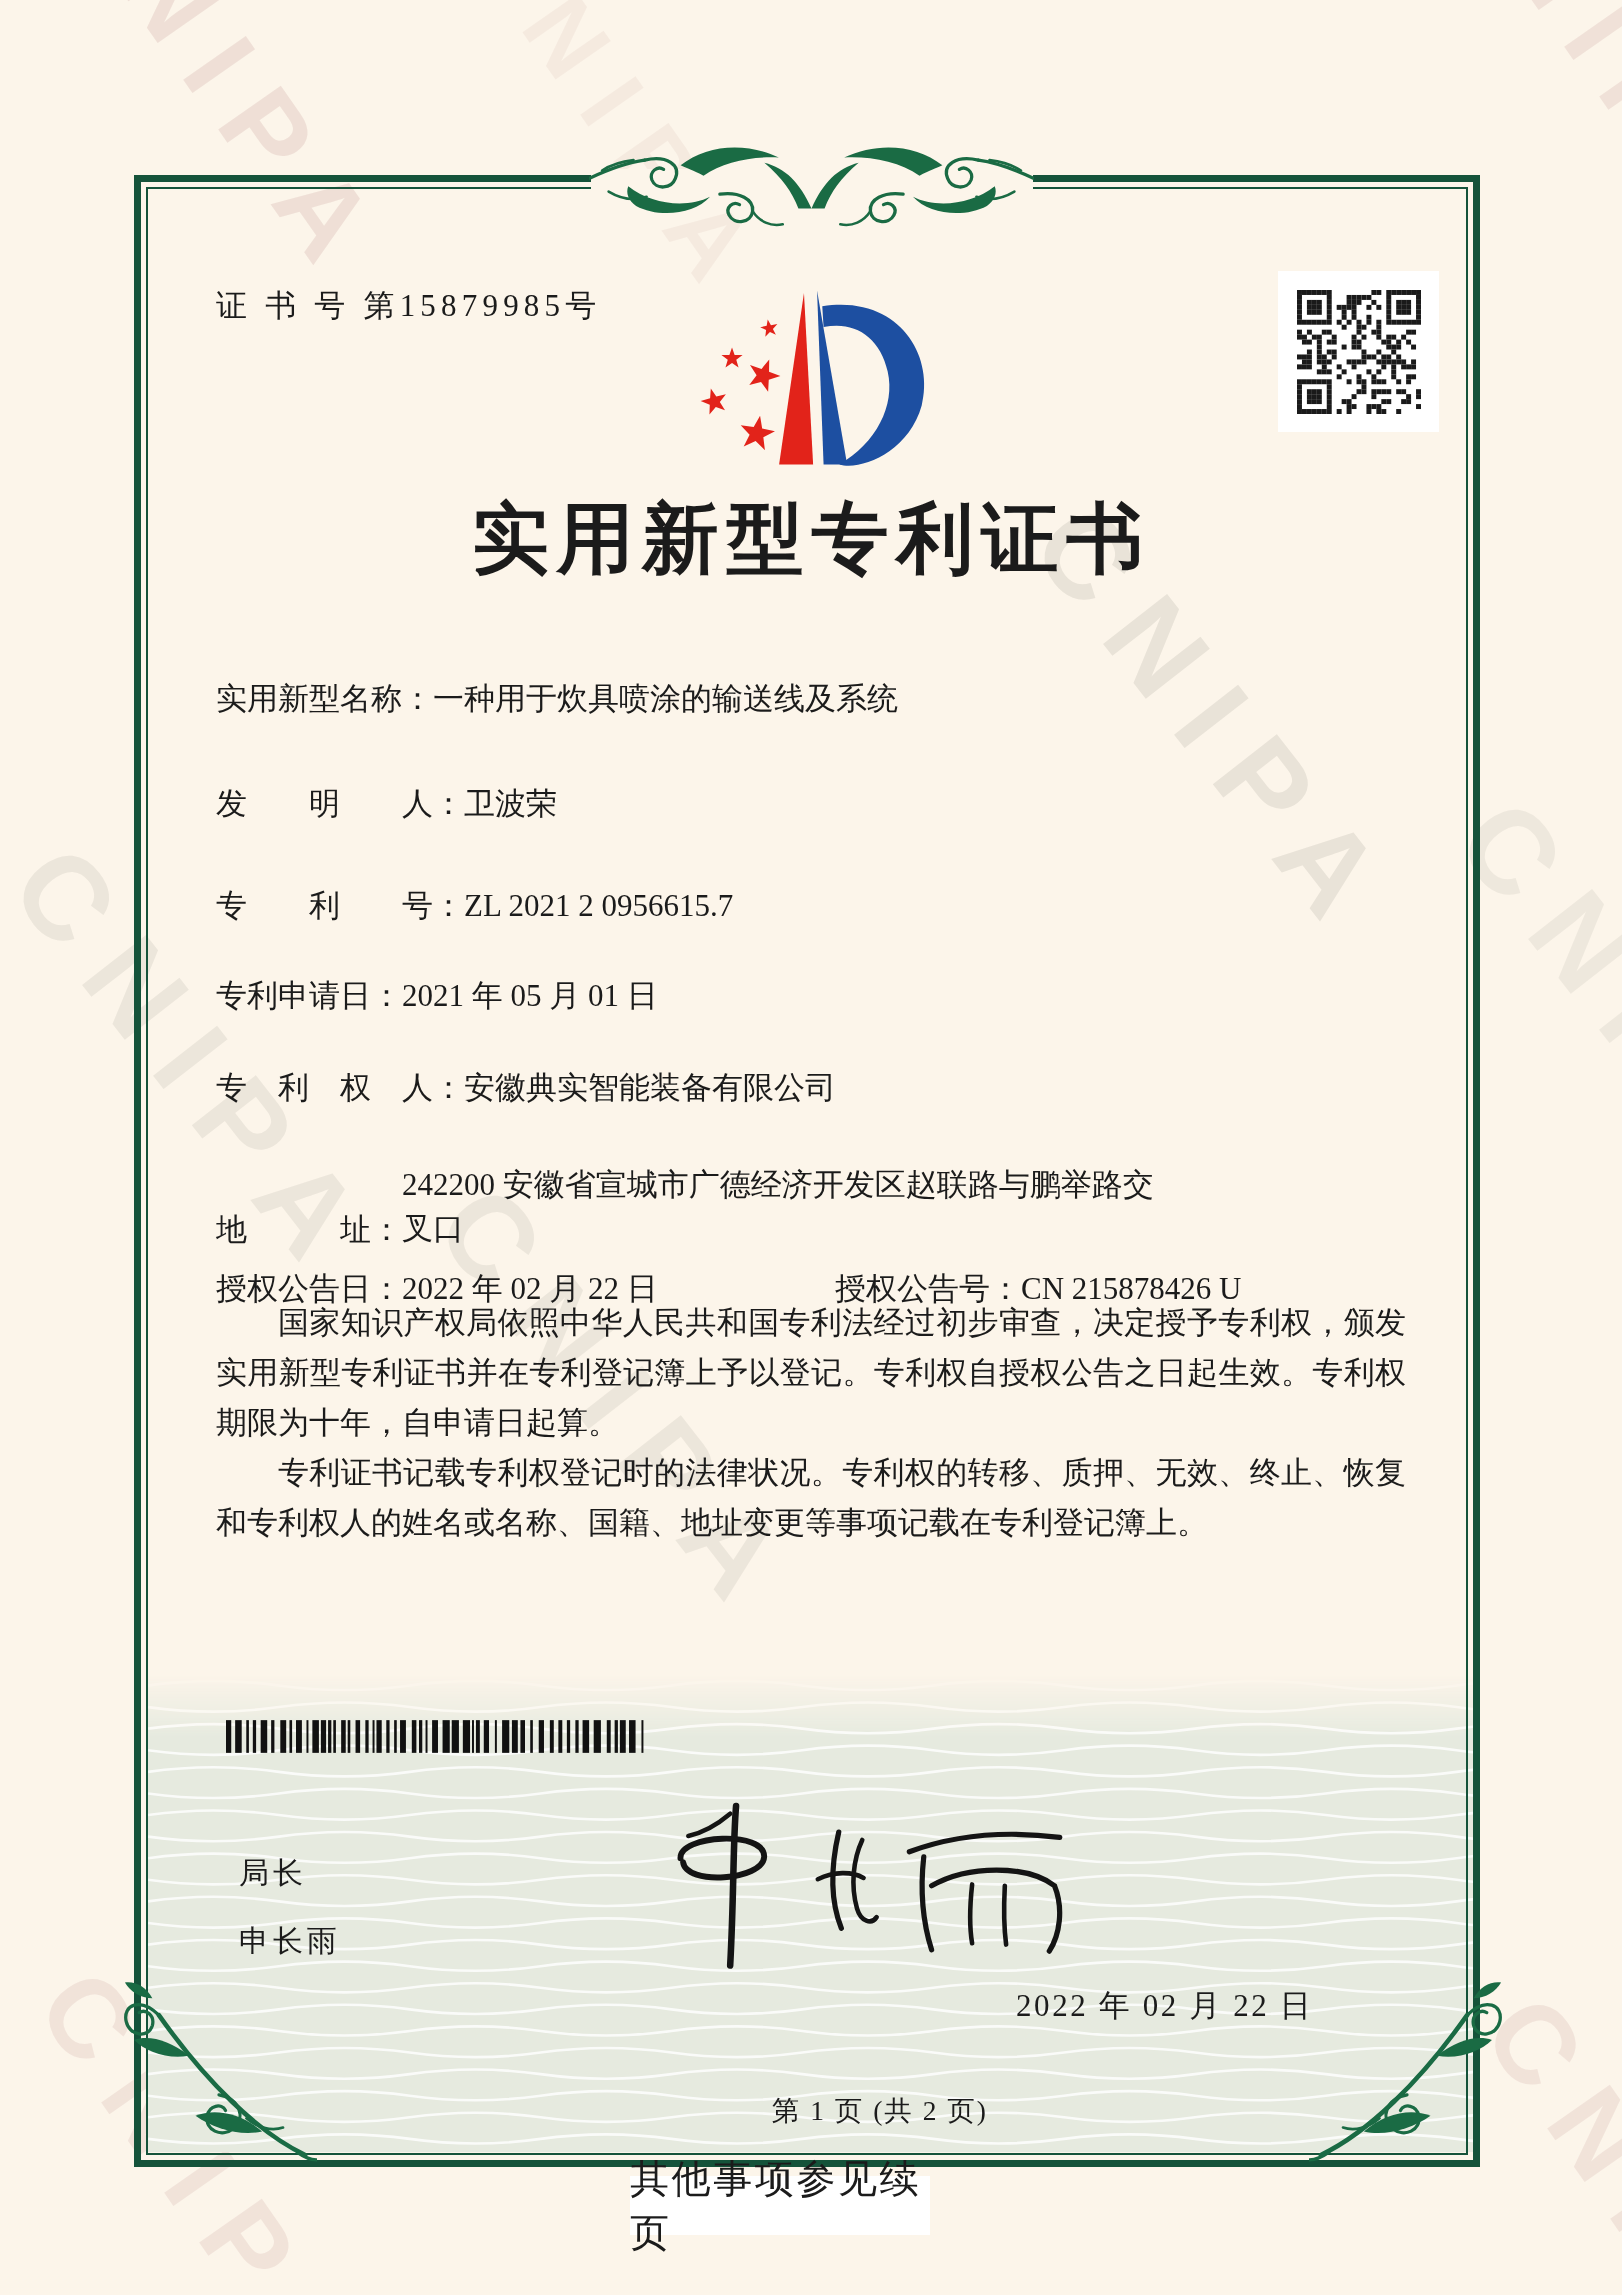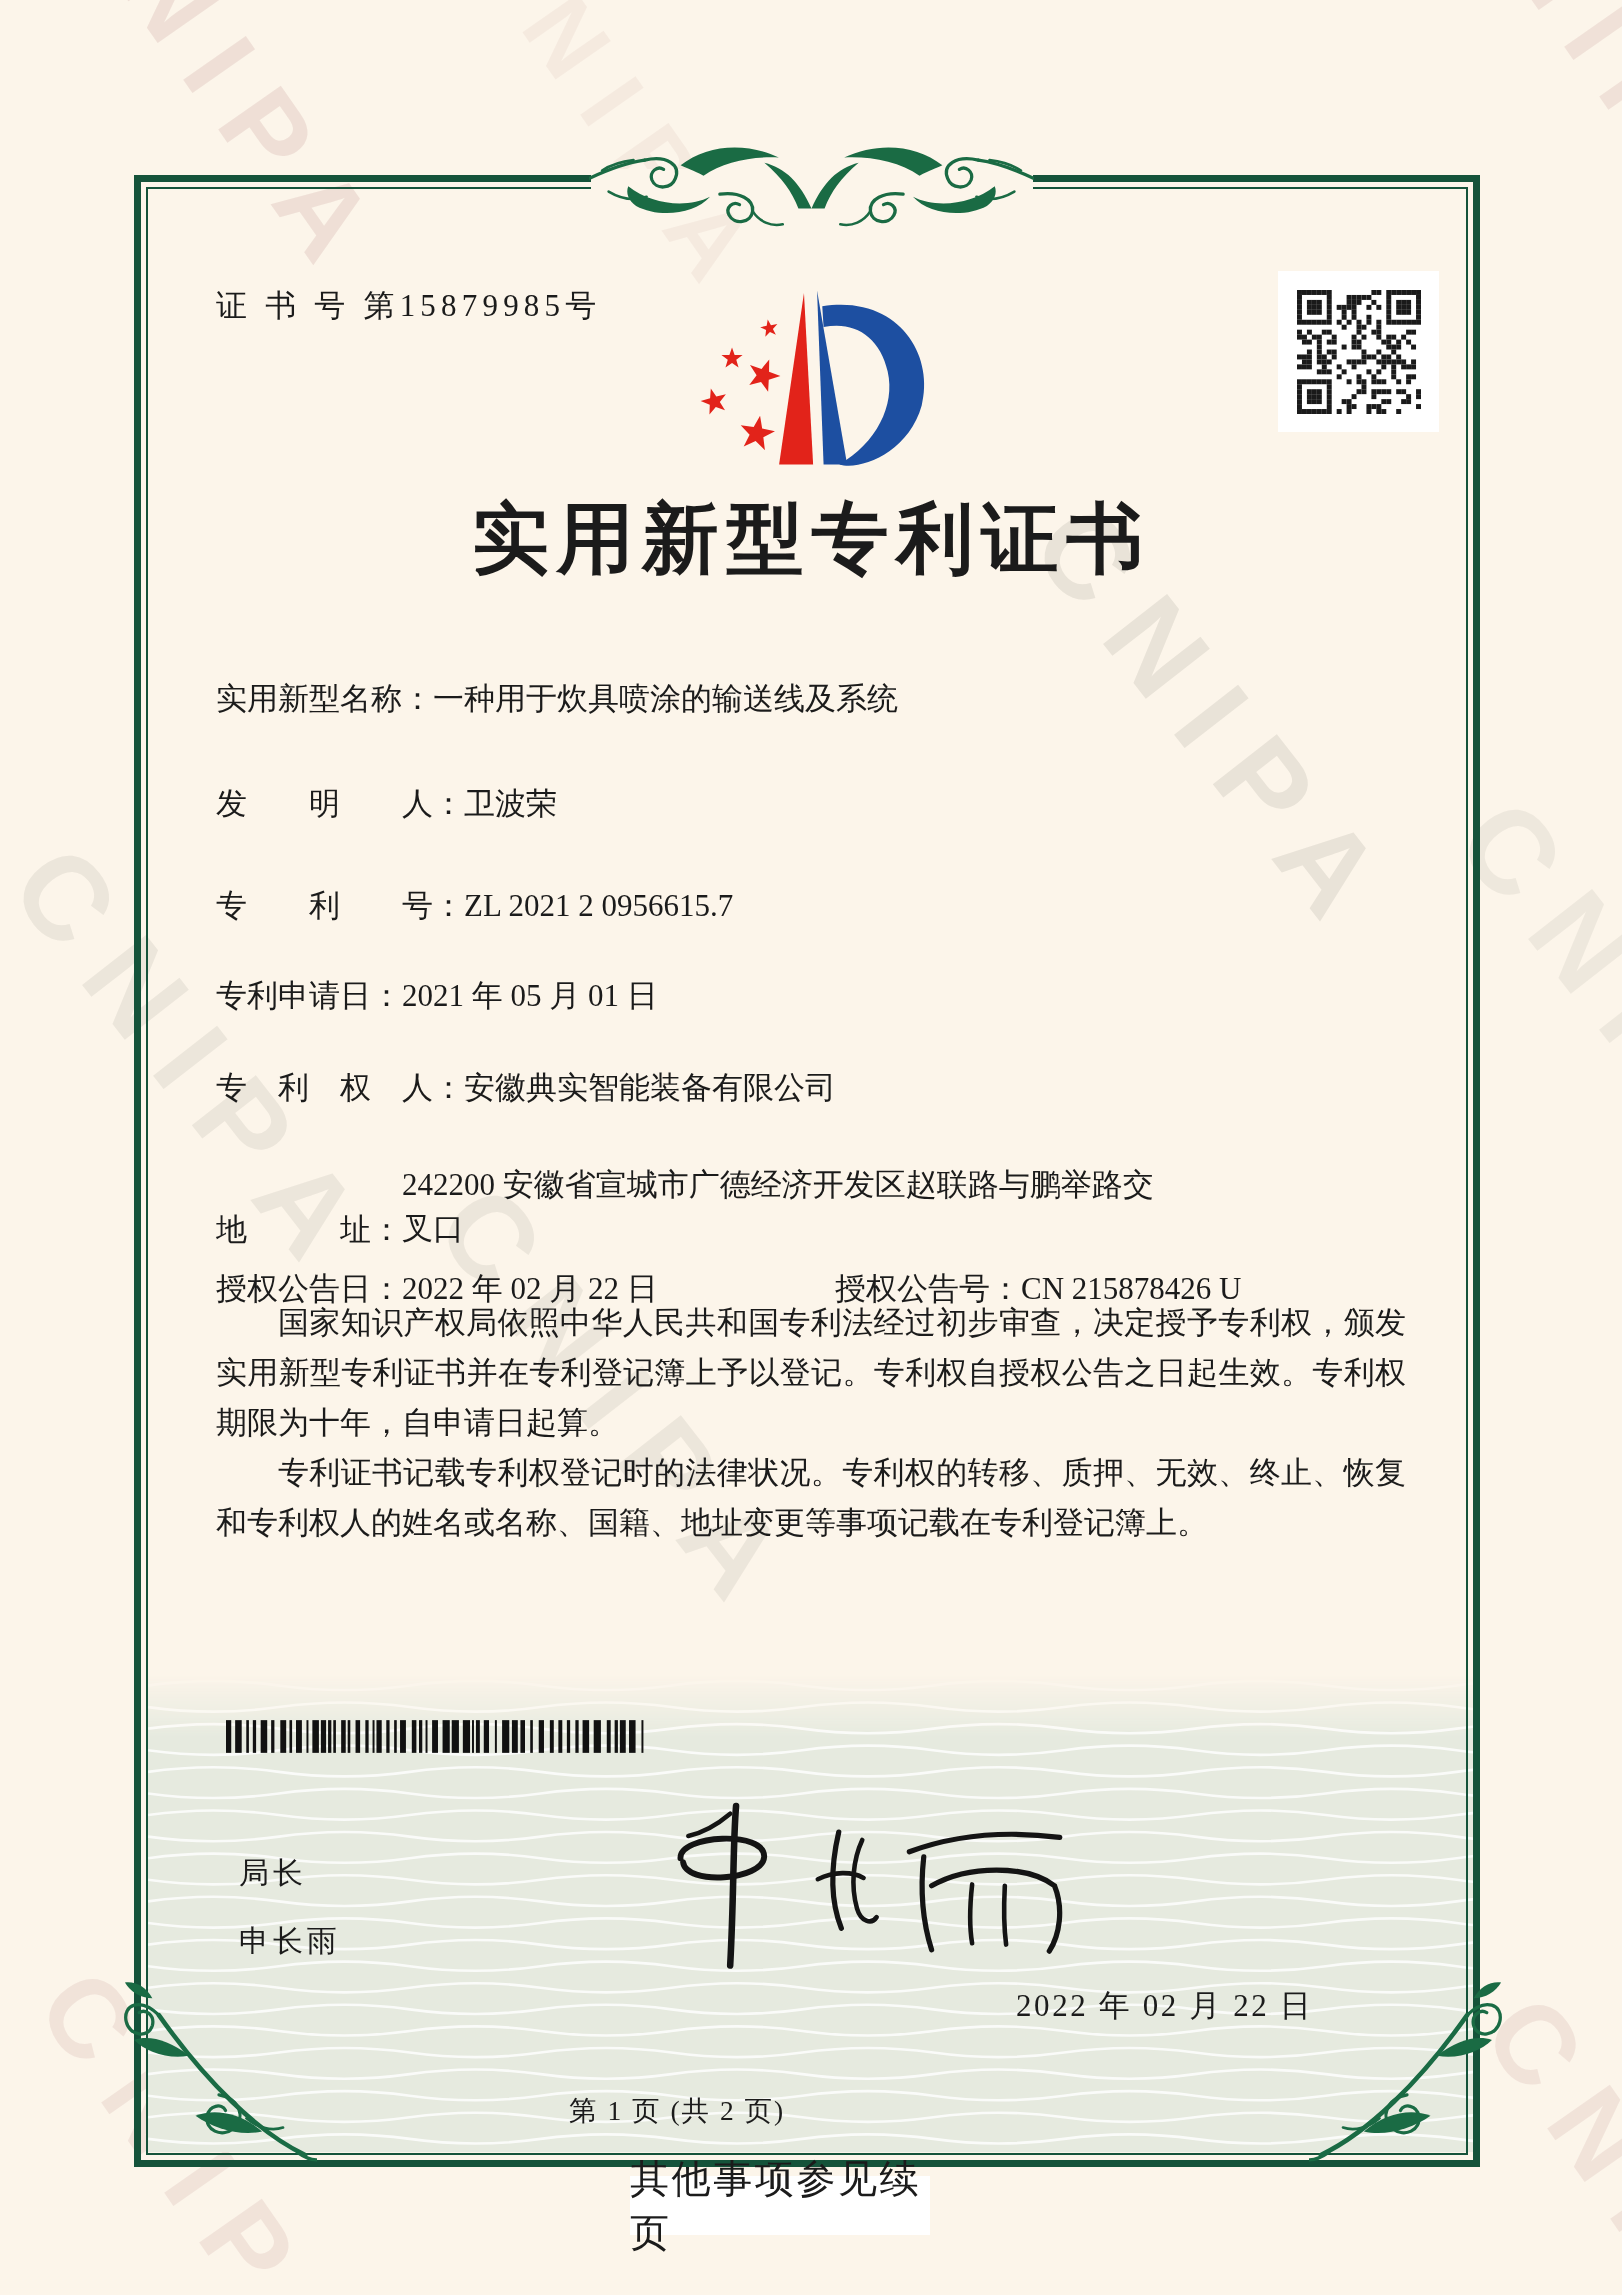--- a/index.html
+++ b/index.html
@@ -23,21 +23,21 @@
   .cert-no{left:216px;top:285px;font-size:31px;letter-spacing:5.2px;white-space:nowrap;}
   .title{left:0;right:0;top:488px;text-align:center;font-size:77px;font-weight:700;letter-spacing:7.9px;}
   .field{left:216px;font-size:31px;white-space:nowrap;}
   .field .lab{display:inline-block;}
   .addr{left:216px;font-size:31px;display:flex;align-items:flex-end;}
   .addr .val{line-height:44px;white-space:nowrap;}
   .paras{left:216px;top:1298px;width:1190px;font-size:31px;line-height:50px;text-align:justify;}
   .paras p{margin:0;text-indent:62px;}
   .sig-lab{left:239px;font-family:"Liberation Sans","DejaVu Sans",sans-serif;font-weight:400;font-size:30px;letter-spacing:3.9px;}
   .date{left:1016px;top:1985px;font-size:31px;letter-spacing:2.6px;white-space:nowrap;}
-  .page-info{left:569px;top:2093px;width:419px;text-align:left;font-size:27.5px;letter-spacing:2px;}
+  .page-info{left:569px;top:2093px;width:419px;text-align:right;font-size:27.5px;letter-spacing:2px;}
   .note-box{left:630px;top:2176px;width:300px;height:59px;background:#ffffff;z-index:7;
             display:flex;align-items:center;justify-content:center;font-size:39px;letter-spacing:2.6px;}
   .qr-box{left:1278px;top:271px;width:161px;height:161px;background:#ffffff;display:flex;align-items:center;justify-content:center;}
   .logo{left:682px;top:263px;}
 </style>
 </head>
 <body>
 
 <div class="page">
 

